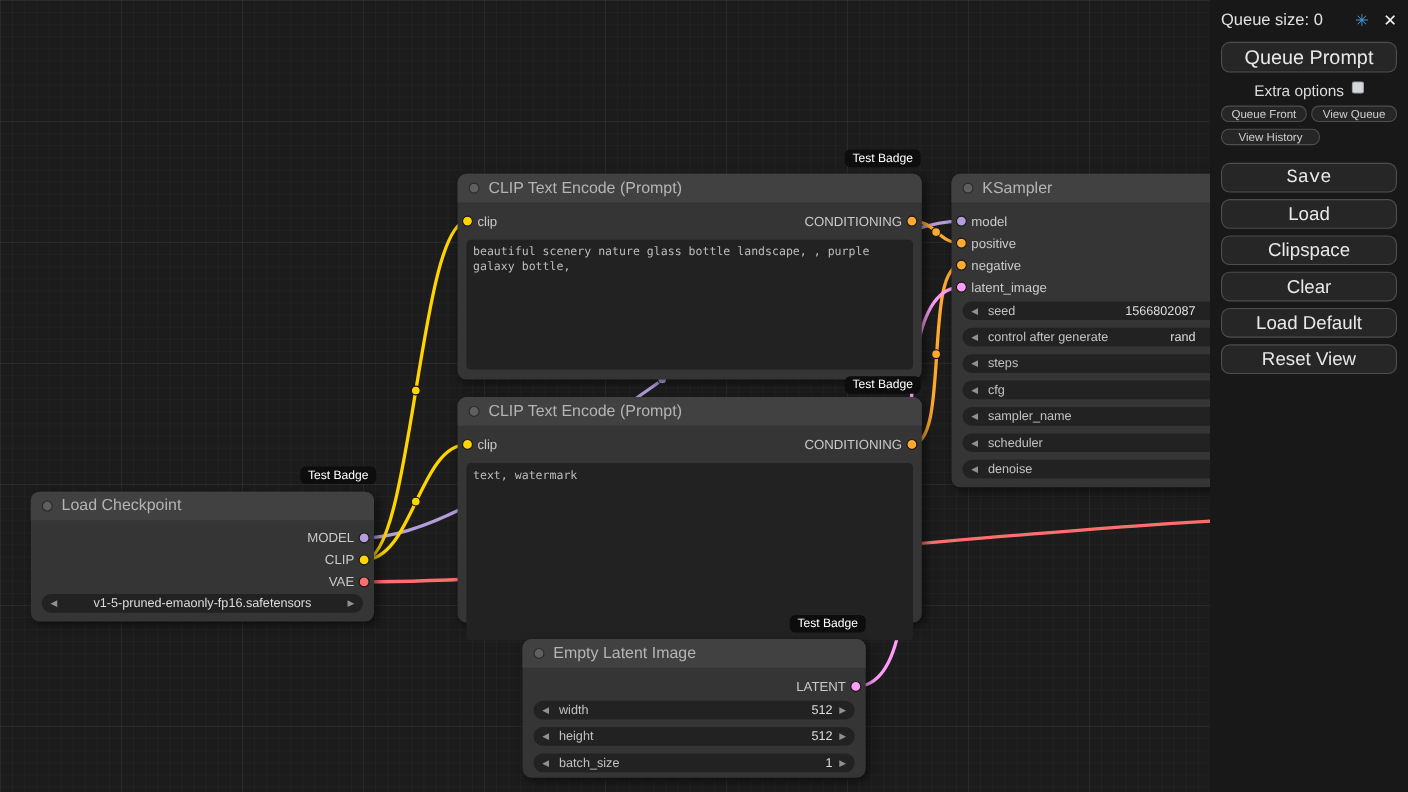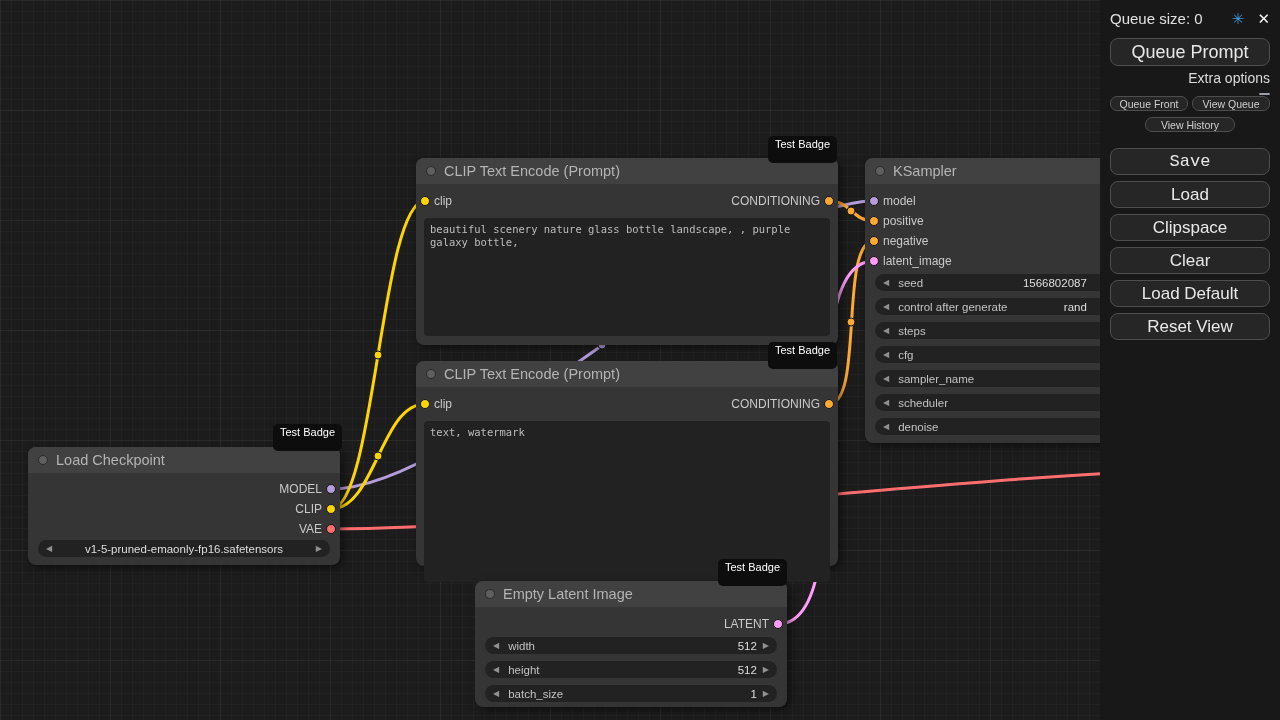--- a/index.html
+++ b/index.html
@@ -47,44 +47,44 @@
   .widget .val { margin-left:auto; margin-right:6px; color:#dedede; }
   .widget.combo .val { flex:1; text-align:center; margin:0 6px; }
   .ks .widget .val { margin-right:44px; }
   .prompt {
     position:absolute; left:8px; right:8px; background:#222; border-radius:4px;
     padding:5px 6px; color:#bdbdbd; font:10.5px "DejaVu Sans Mono", monospace;
     line-height:1.2; white-space:pre-wrap; word-break:break-word; overflow:hidden;
   }
   .badge {
     position:absolute; z-index:5; background:#0d0d0d; color:#fff;
-    font-size:11px; line-height:16px; padding:0 7px; border-radius:5px; height:27px;
+    font-size:11px; line-height:16px; padding:0 7px; border-radius:5px; height:16px;
   }
 
   .menu {
     position:absolute; z-index:10; left:1100px; top:0; width:180px; height:720px;
     background:#181818; padding:10px 10px 0 10px; color:#e2e2e2;
   }
   .menu-top { display:flex; font-size:15px; color:#e0e0e0; height:18px; }
   .menu-top .gear { margin-left:auto; color:#4196d6; font-size:15px; cursor:pointer; }
   .menu-top .close { margin-left:13px; color:#f2f2f2; font-size:15px; cursor:pointer; }
   .mbtn {
     display:block; width:100%; background:#262626; border:1px solid #4e4e4e;
     color:#e8e8e8; border-radius:8px; cursor:pointer;
     font-family:"Liberation Sans", sans-serif;
   }
   .qp { height:28px; font-size:18px; margin-top:10px; }
-  .extra { display:flex; align-items:flex-end; justify-content:center; gap:7px;
-           margin-top:8px; height:16px; font-size:14px; color:#dcdcdc;flex-direction:column; }
+  .extra { display:flex; align-items:flex-start; justify-content:center; gap:7px;
+           margin-top:8px; height:16px; font-size:14px; color:#dcdcdc; }
   .cb { width:11px; height:11px; background:#d4d8dc; border:1px solid #9aa0a6;
         border-radius:2px; display:inline-block; cursor:pointer; }
   .btnrow { display:flex; gap:4px; margin-top:6px; }
   .small { height:15px; font-size:10.5px; border-radius:7px; color:#cfcfcf; padding:0 4px; }
   .btnrow .small { flex:1; }
-  .vh-row { display:flex; justify-content:center; margin-top:6px; }
+  .vh-row { display:flex; justify-content:flex-start; margin-top:6px; }
   .vh-row .small { width:90px; }
   .big { height:27px; font-size:17px; margin-top:6px; }
   .big.first { margin-top:16px;font-family:Liberation Mono, monospace; }
 </style>
 </head>
 <body>
 
 <div class="canvas">
 
   <svg class="layer wires" width="1280" height="720">

